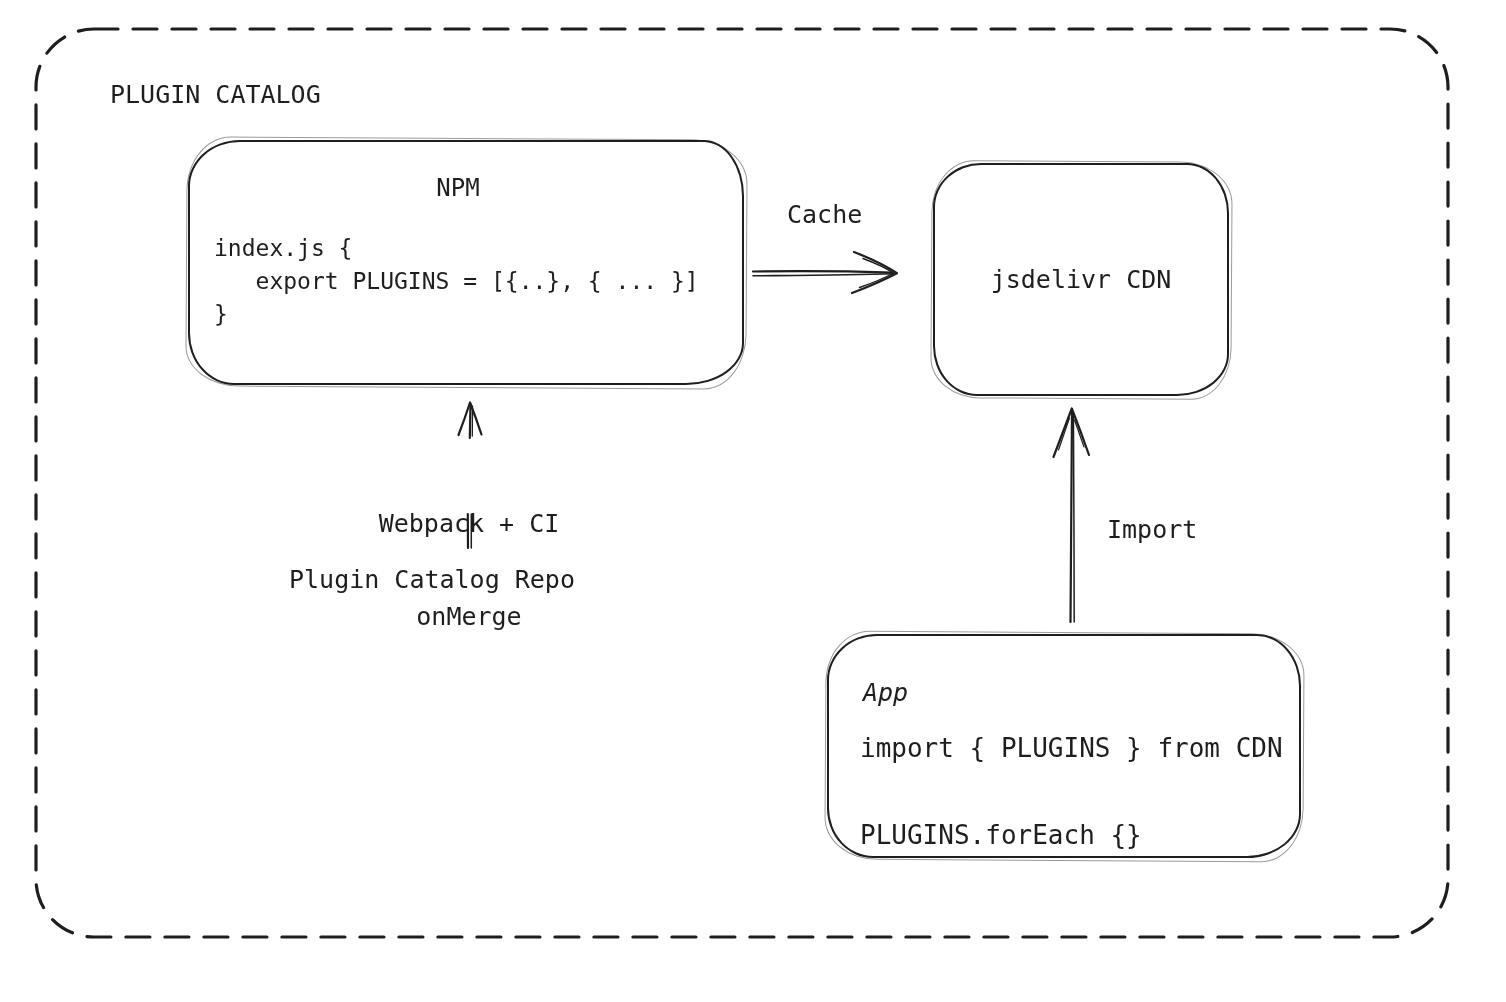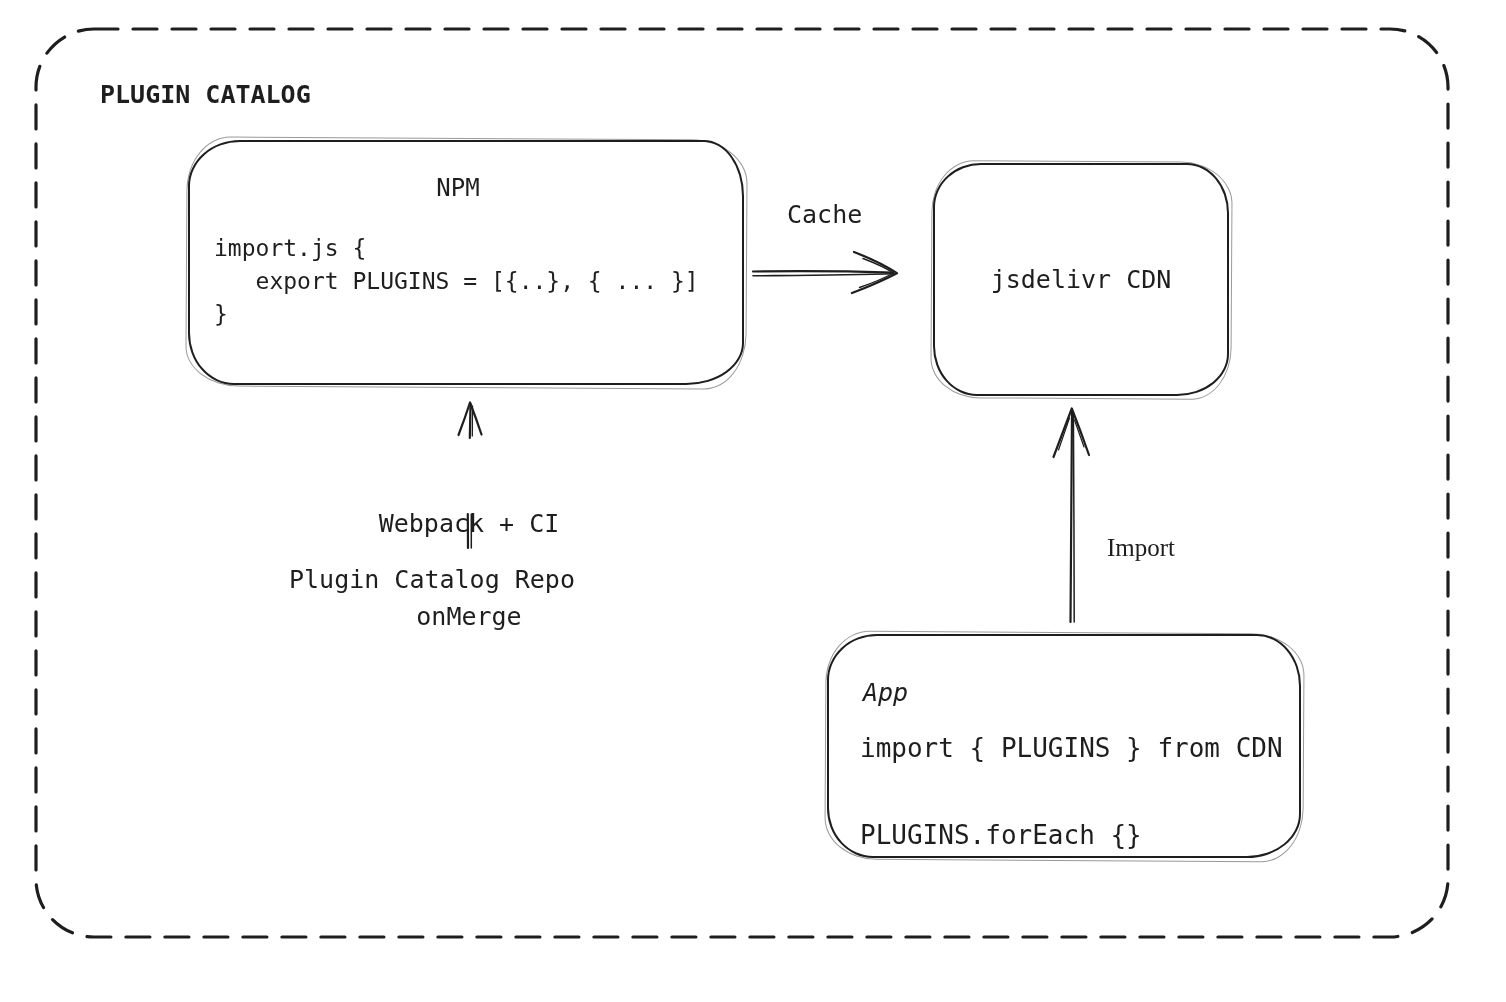--- a/index.html
+++ b/index.html
@@ -51,25 +51,25 @@
   .npm-title{top:34px;left:0;right:0;text-align:center;font-size:24px;transform:translateX(-8px);}
   .npm-code{top:92px;left:26px;font-size:23px;line-height:33px;}
   .cdn-label{position:absolute;inset:0;display:flex;align-items:center;justify-content:center;font-size:25px;}
   .repo-items{top:80px;left:10px;font-size:25px;line-height:31px;}
   .app-title{top:44px;left:36px;font-size:25px;font-style:italic;}
   .app-line1{top:99px;left:33px;font-size:26px;}
   .app-line2{top:158px;left:33px;font-size:26px;margin-top:28px;}
 
   
   .label{position:absolute;z-index:2;white-space:pre;font-size:25px;}
-  .frame-title{left:100px;top:80px;font-weight:bold;}
+  .frame-title{left:110px;top:80px;}
   .cache-label{left:787px;top:200px;}
   .build-label{left:360px;top:446px;width:218px;text-align:center;line-height:31px;}
   .repo-heading{left:289px;top:565px;}
-  .import-label{left:1107px;top:534px;font-family:Liberation Serif, serif;}
+  .import-label{left:1107px;top:515px;}
 </style>
 </head>
 <body>
 
 <div class="canvas">
 
   <svg class="overlay" width="1506" height="1002" viewBox="0 0 1506 1002">
 
     <rect x="36" y="29" width="1412" height="908" rx="58" ry="58" stroke-width="3.2" stroke-dasharray="24 15"></rect>
 
@@ -93,21 +93,21 @@
       <path d="M1074.2 622 C 1074.2 560, 1073.7 470, 1073.4 414" stroke-width="1.5"></path>
       <path d="M1053.5 457 Q 1063 432 1071.8 408.5 Q 1081 432 1089 455"></path>
       <path d="M1058.5 450 L 1069.5 418 M1074.5 420 L 1084 447" stroke-width="1.2"></path>
     </g>
   </svg>
 
   <div class="label frame-title">PLUGIN CATALOG</div>
 
   <div class="node npm-box">
     <div class="npm-title">NPM</div>
-    <div class="npm-code"><span style="position:static;display:block;">import.js {</span><span style="position:static;display:block;">   export PLUGINS = [{..}, { ... }]</span><span style="position:static;display:block;">}</span></div>
+    <div class="npm-code"><span style="position:static;display:block;">index.js {</span><span style="position:static;display:block;">   export PLUGINS = [{..}, { ... }]</span><span style="position:static;display:block;">}</span></div>
   </div>
 
   <div class="label cache-label">Cache</div>
 
   <div class="node cdn-box">
     <div class="cdn-label">jsdelivr CDN</div>
   </div>
 
   <div class="label build-label">
     <span style="display:block;">Webpack + CI</span>

